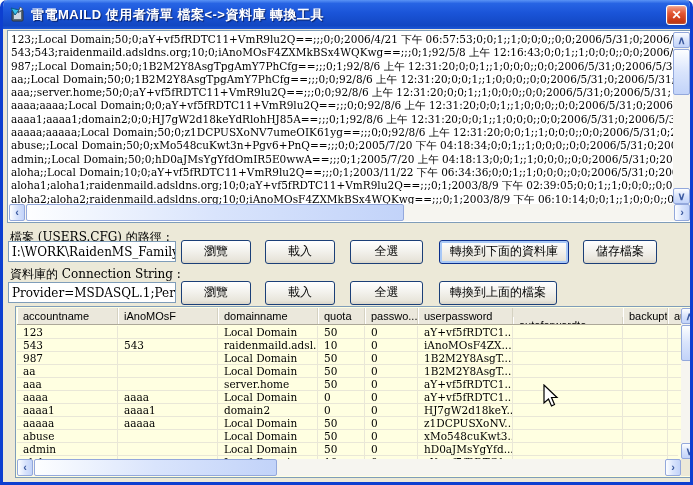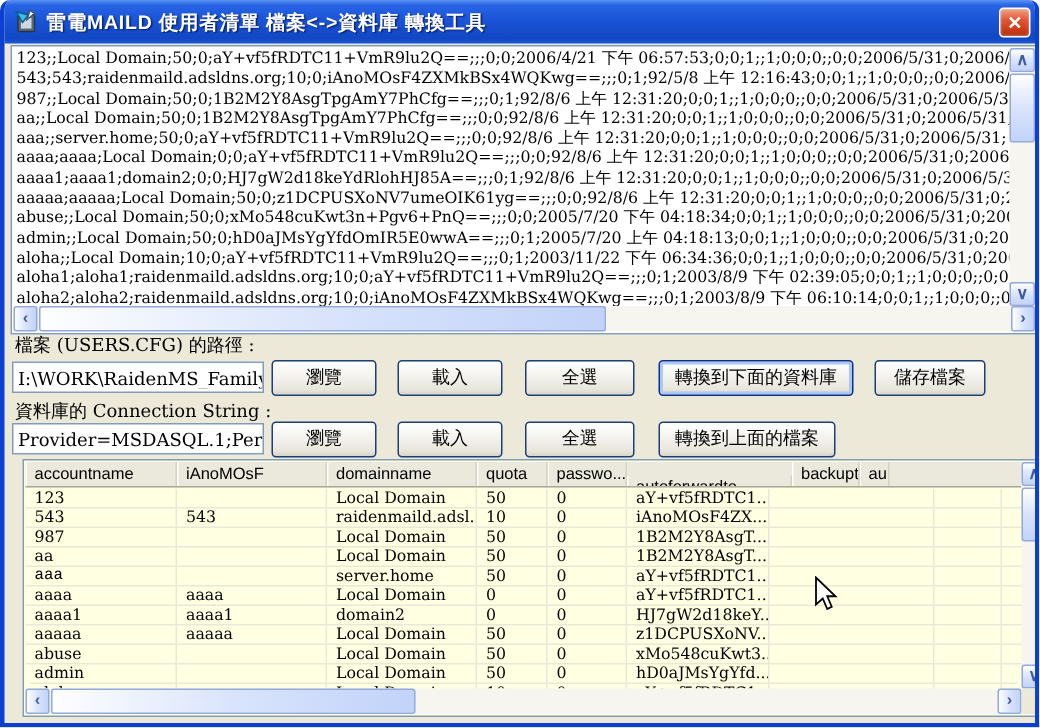--- a/index.html
+++ b/index.html
@@ -142,21 +142,21 @@
       <div class="sb-btn" style="bottom:0; height:16px;"><span>∨</span></div>
     </div>
 
     <div class="sb-track sb-h" style="left:1px; right:1px; bottom:1px; height:17px;">
       <div class="sb-btn" style="left:0; width:16px;"><span>‹</span></div>
       <div class="sb-thumb" style="left:17px; width:378px;"></div>
       <div class="sb-btn" style="right:0; width:16px;"><span>›</span></div>
     </div>
   </div>
 
-  <div class="lbl" style="top:222px;">檔案 (USERS.CFG) 的路徑 :</div>
+  <div class="lbl" style="top:229px;">檔案 (USERS.CFG) 的路徑 :</div>
   <input class="field" style="top: 241px;" value="I:\WORK\RaidenMS_Family_C">
   <div class="xpbtn" style="left:178px; top:240px; width:70px;">瀏覽</div>
   <div class="xpbtn" style="left:262px; top:240px; width:70px;">載入</div>
   <div class="xpbtn" style="left:347px; top:240px; width:73px;">全選</div>
   <div class="xpbtn default" style="left:436px; top:240px; width:130px;">轉換到下面的資料庫</div>
   <div class="xpbtn" style="left:580px; top:240px; width:74px;">儲存檔案</div>
 
   <div class="lbl" style="top:266px;">資料庫的 Connection String :</div>
   <input class="field" style="top: 282px;" value="Provider=MSDASQL.1;Persist S">
   <div class="xpbtn" style="left:178px; top:281px; width:70px;">瀏覽</div>
@@ -164,20 +164,21 @@
   <div class="xpbtn" style="left:347px; top:281px; width:73px;">全選</div>
   <div class="xpbtn" style="left:436px; top:281px; width:118px;">轉換到上面的檔案</div>
 
   <div class="grid">
     <div class="ghead">
         <div class="hc" style="width: 101px;">accountname</div>
         <div class="hc" style="width: 100px;">iAnoMOsF</div>
         <div class="hc" style="width: 100px;">domainname</div>
         <div class="hc" style="width: 47px;">quota</div>
         <div class="hc" style="width: 53px;">passwo...</div>
+        <div class="hc" style="width: 95px;">userpassword</div>
         <div class="hc" style="width: 110px; margin-top: 9px;">autoforwardto</div>
         <div class="hc" style="width: 45px;">backupto</div>
         <div class="hc" style="width: 20px;">au</div>
       </div>
     <div class="gbody">
         <div class="gr">
           <div class="gc" style="width: 101px;">123</div>
           <div class="gc" style="width: 100px;"></div>
           <div class="gc" style="width: 100px;">Local Domain</div>
           <div class="gc" style="width: 47px;">50</div>
@@ -214,21 +215,21 @@
           <div class="gc" style="width: 100px;"></div>
           <div class="gc" style="width: 100px;">Local Domain</div>
           <div class="gc" style="width: 47px;">50</div>
           <div class="gc" style="width: 53px;">0</div>
           <div class="gc" style="width: 95px;">1B2M2Y8AsgT...</div>
           <div class="gc" style="width: 110px;"></div>
           <div class="gc" style="width: 45px;"></div>
           <div class="gc" style="width: 20px;"></div>
         </div>
         <div class="gr">
-          <div class="gc" style="width: 101px; font-family: Liberation Mono, monospace;">aaa</div>
+          <div class="gc" style="width: 101px;">aaa</div>
           <div class="gc" style="width: 100px;"></div>
           <div class="gc" style="width: 100px;">server.home</div>
           <div class="gc" style="width: 47px;">50</div>
           <div class="gc" style="width: 53px;">0</div>
           <div class="gc" style="width: 95px;">aY+vf5fRDTC1...</div>
           <div class="gc" style="width: 110px;"></div>
           <div class="gc" style="width: 45px;"></div>
           <div class="gc" style="width: 20px;"></div>
         </div>
         <div class="gr">

